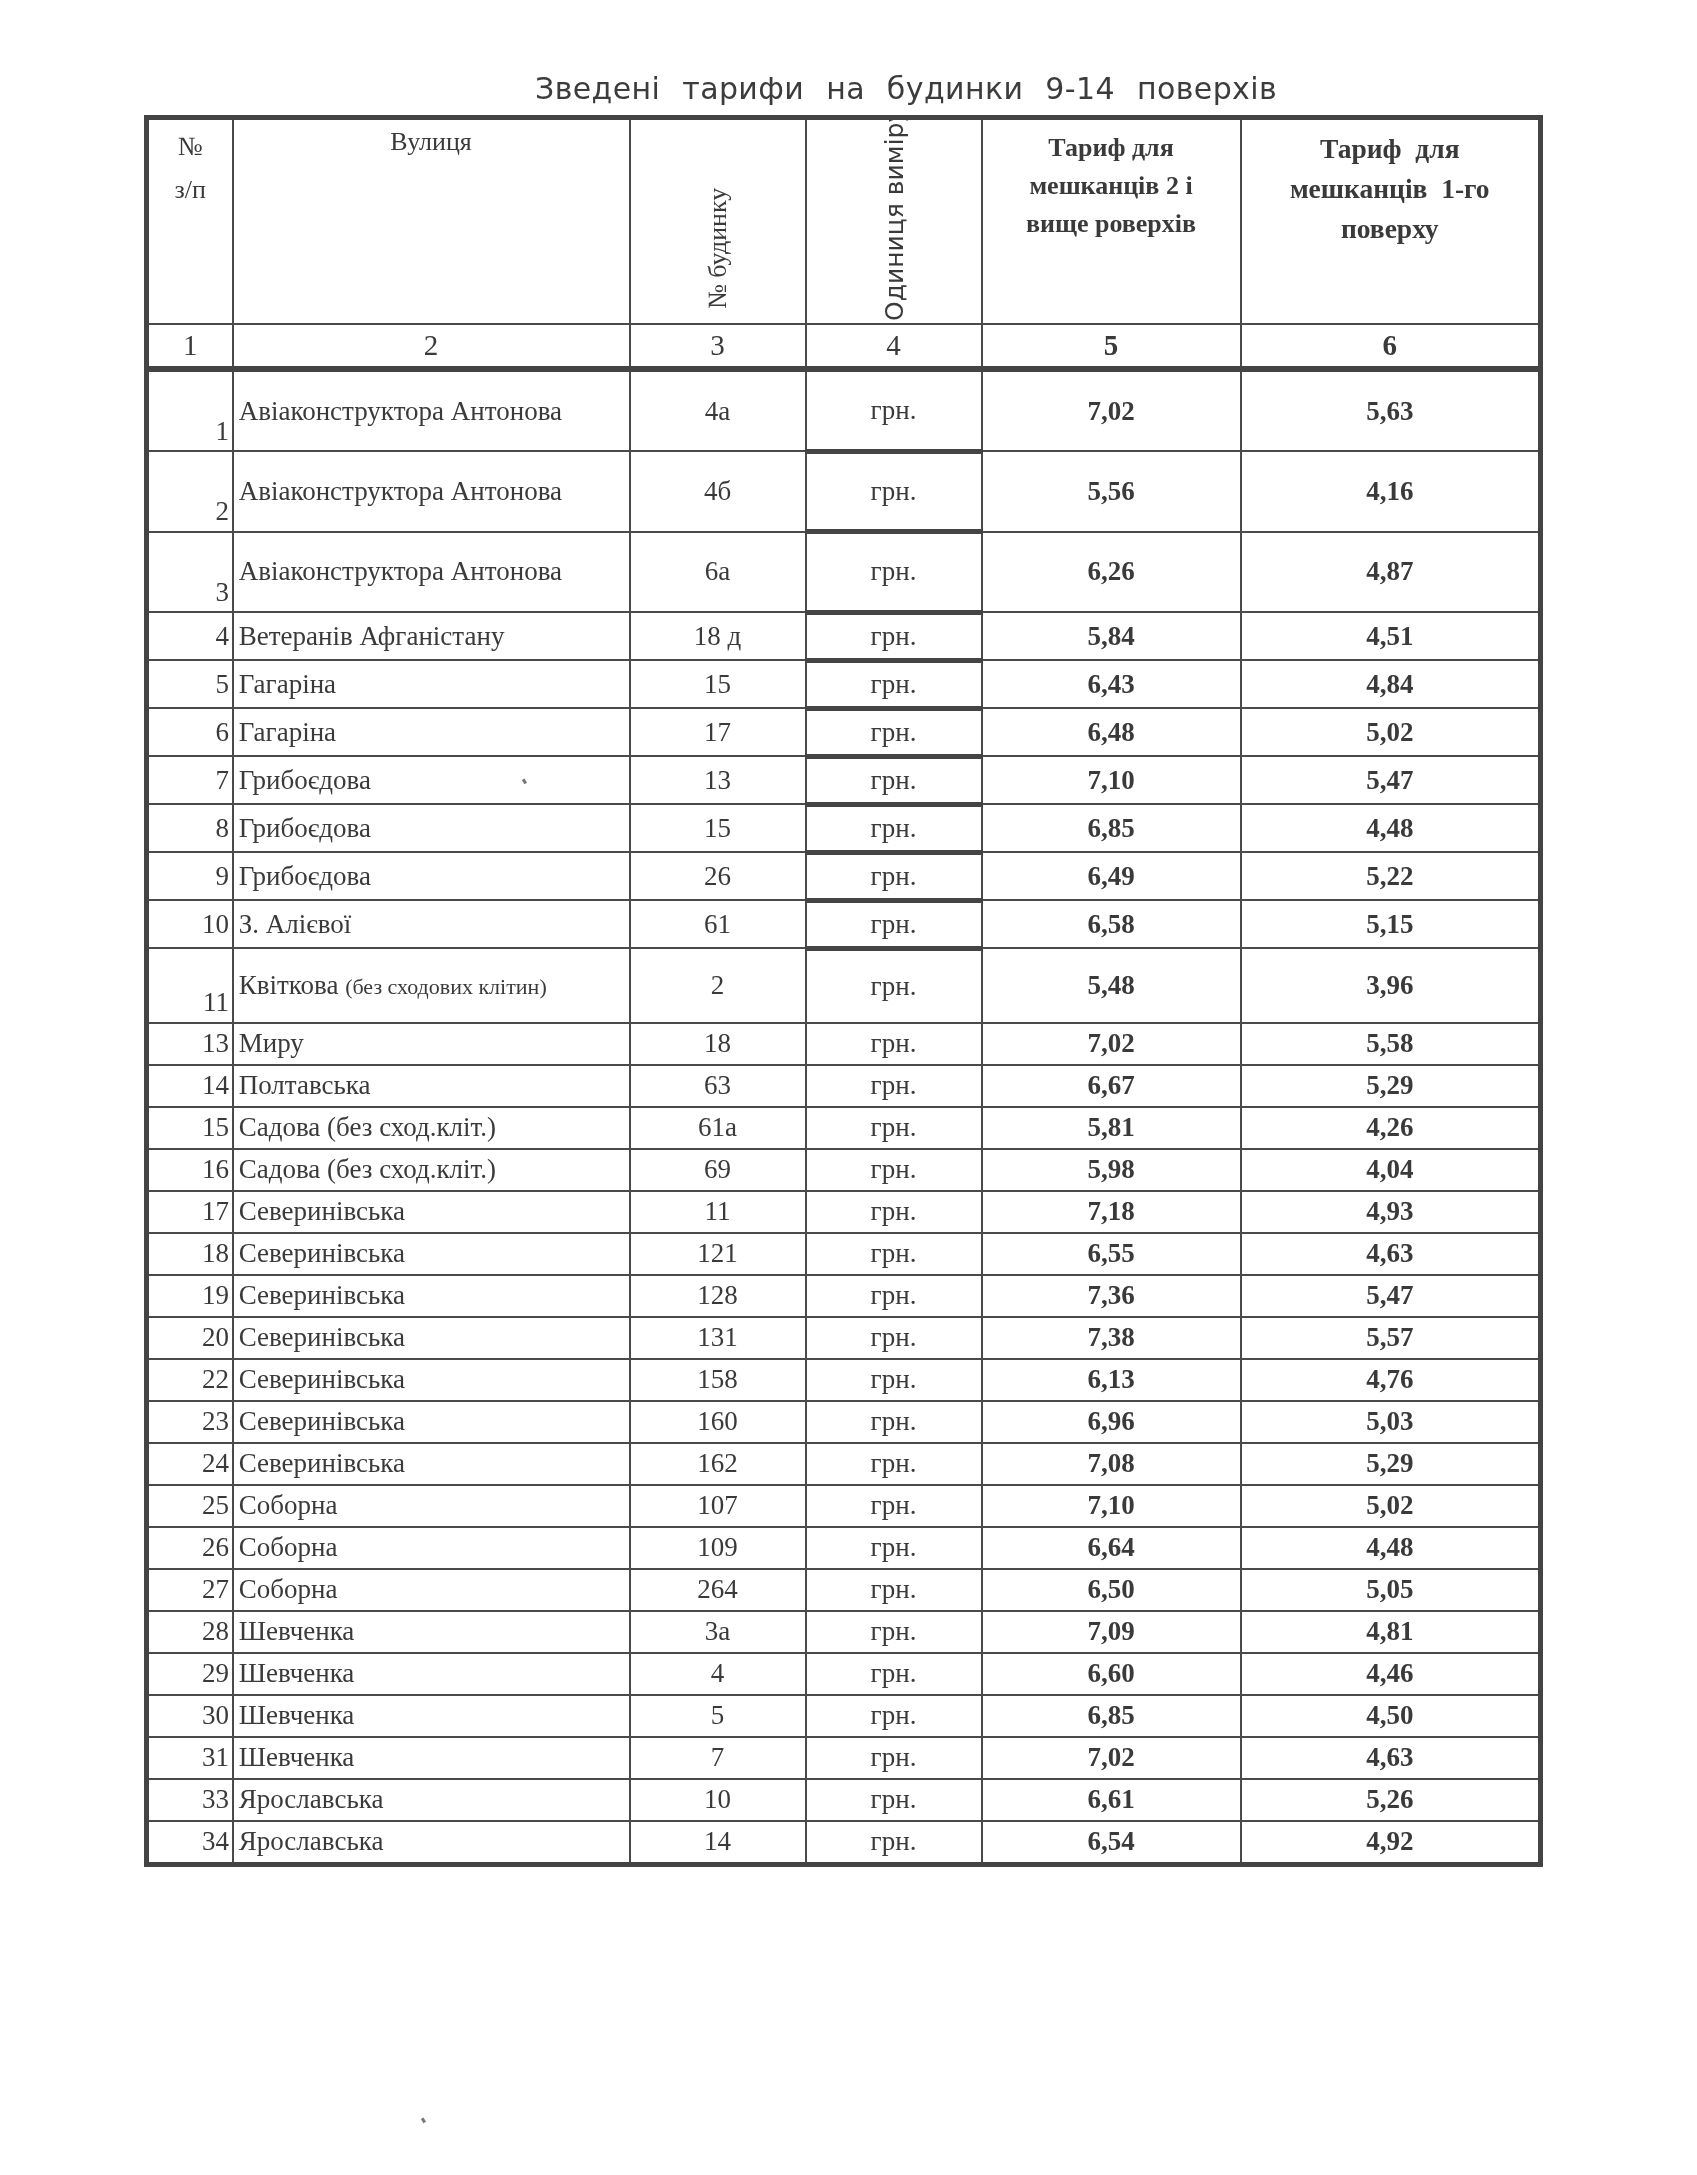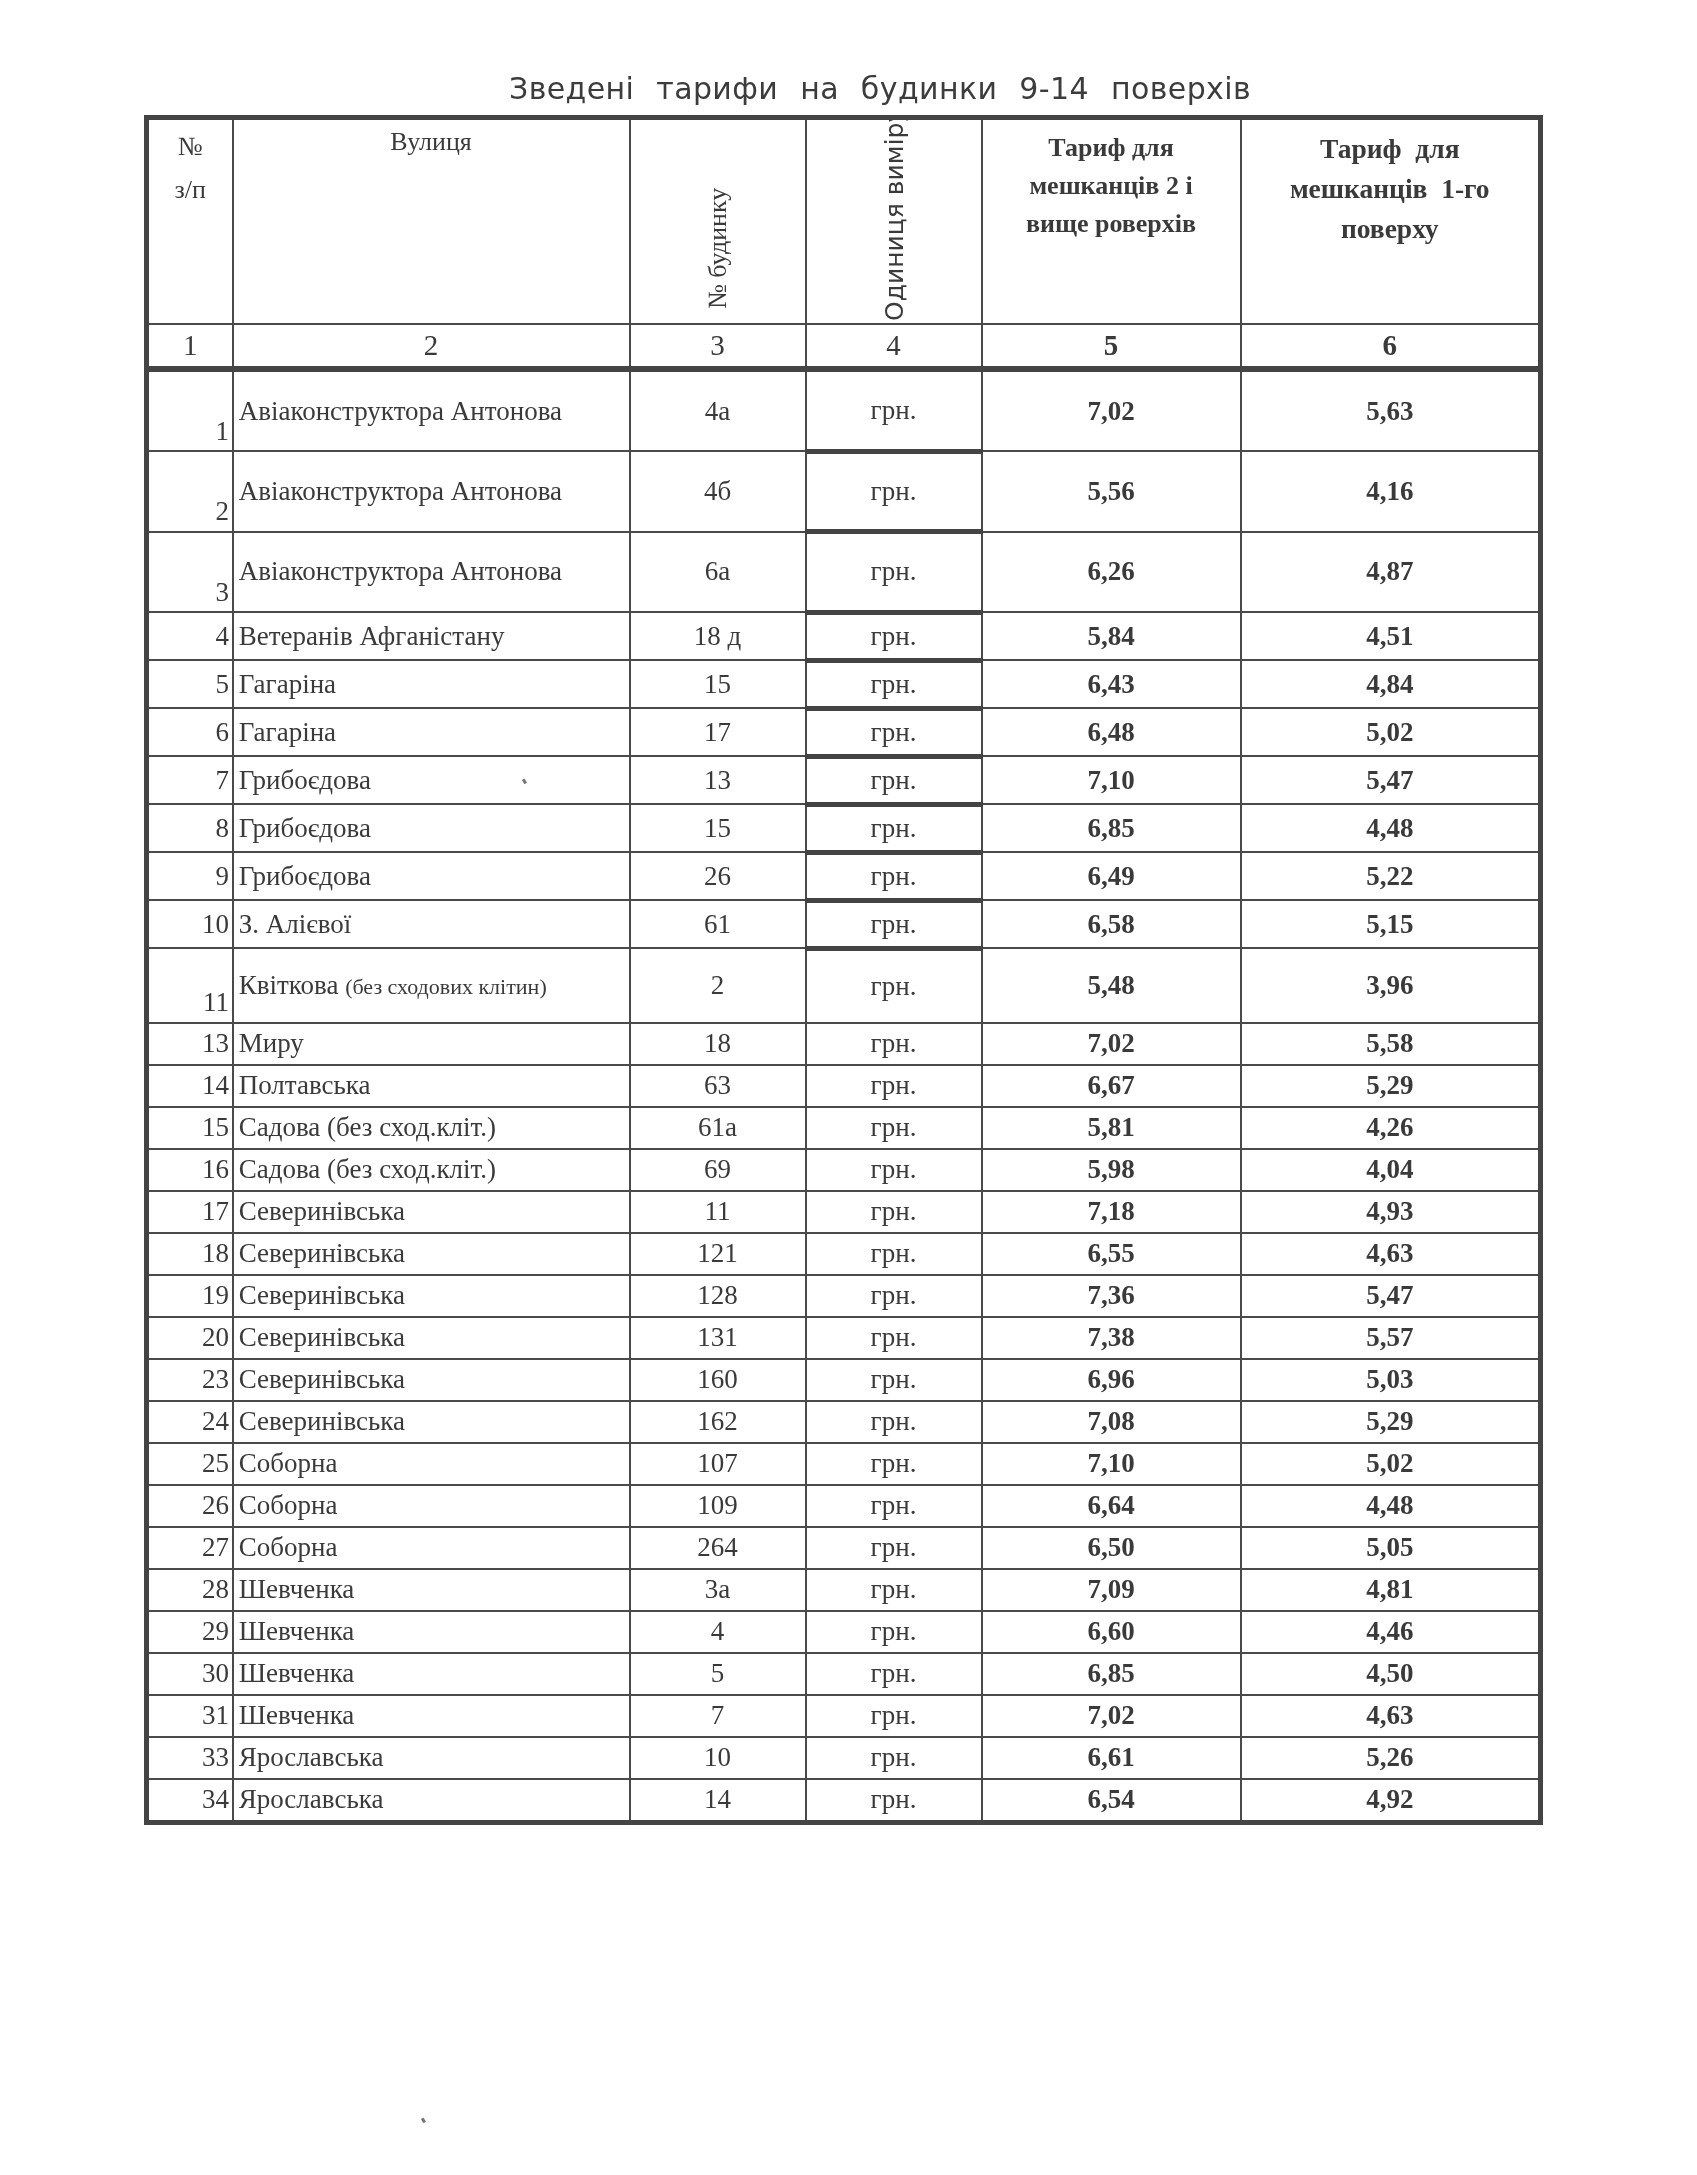--- a/index.html
+++ b/index.html
@@ -1,18 +1,18 @@
 <!DOCTYPE html>
 <html style="font-size:13.8px"><head>
 <meta charset="utf-8">
 <style>
   html, body { margin: 0; padding: 0; background: #ffffff; }
   body { width: 1698px; height: 2176px; position: relative; overflow: hidden; color: #3a3a3a; }
   .title {
-    position: absolute; left: 509px; top: 71px; width: 792px; height: 43px;
+    position: absolute; left: 535px; top: 71px; width: 792px; height: 43px;
     font-family: "DejaVu Sans", sans-serif; font-size: 30px; letter-spacing: 0.4px;
     word-spacing: 12px; color: #3c3c3c; white-space: nowrap;
   }
   table.tariffs {
     position: absolute; left: 144px; top: 115px;
     border-collapse: collapse; table-layout: fixed;
     font-family: "Liberation Serif", serif; color: #3a3a3a;
     border: 5.2px solid #444;
   }
   table.tariffs td, table.tariffs th {
@@ -244,20 +244,28 @@
       </tr>
       <tr class="std">
         <td class="n">20</td>
         <td class="street"><span>Северинівська</span></td>
         <td class="bld">131</td>
         <td class="unit">грн.</td>
         <td class="val">7,38</td>
         <td class="val">5,57</td>
       </tr>
       <tr class="std">
+        <td class="n">22</td>
+        <td class="street"><span>Северинівська</span></td>
+        <td class="bld">158</td>
+        <td class="unit">грн.</td>
+        <td class="val">6,13</td>
+        <td class="val">4,76</td>
+      </tr>
+      <tr class="std">
         <td class="n">23</td>
         <td class="street"><span>Северинівська</span></td>
         <td class="bld">160</td>
         <td class="unit">грн.</td>
         <td class="val">6,96</td>
         <td class="val">5,03</td>
       </tr>
       <tr class="std">
         <td class="n">24</td>
         <td class="street"><span>Северинівська</span></td>

